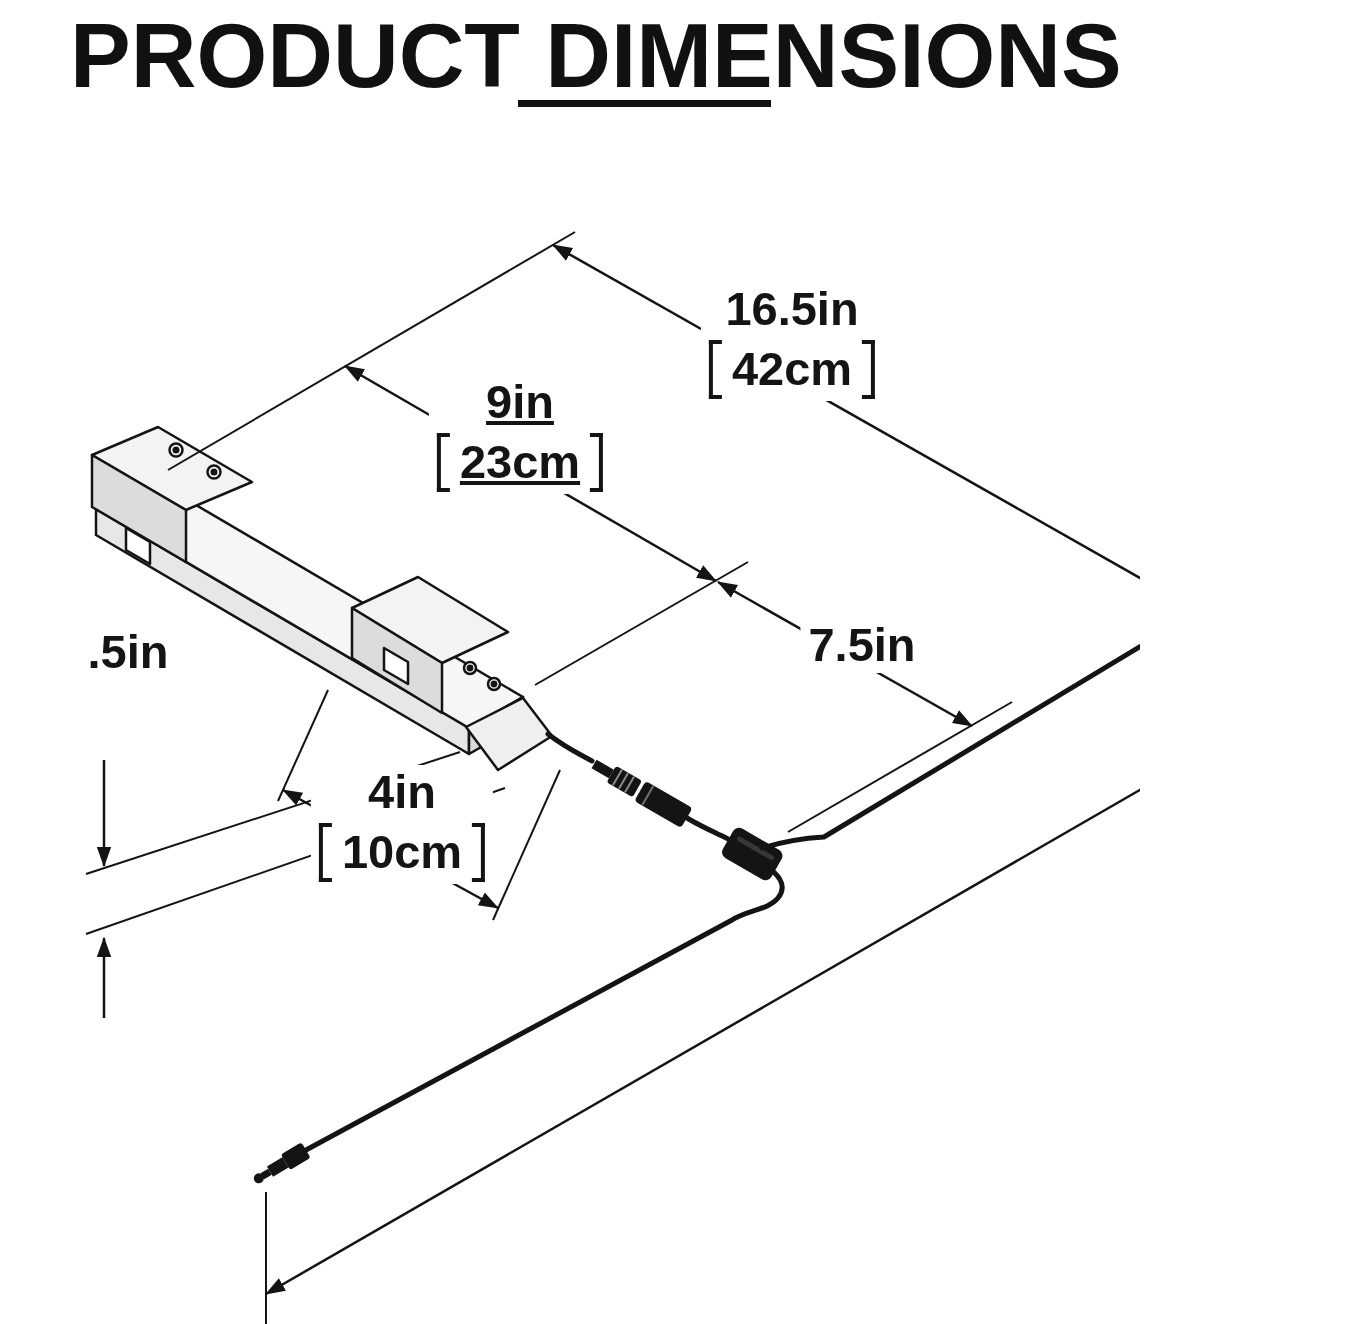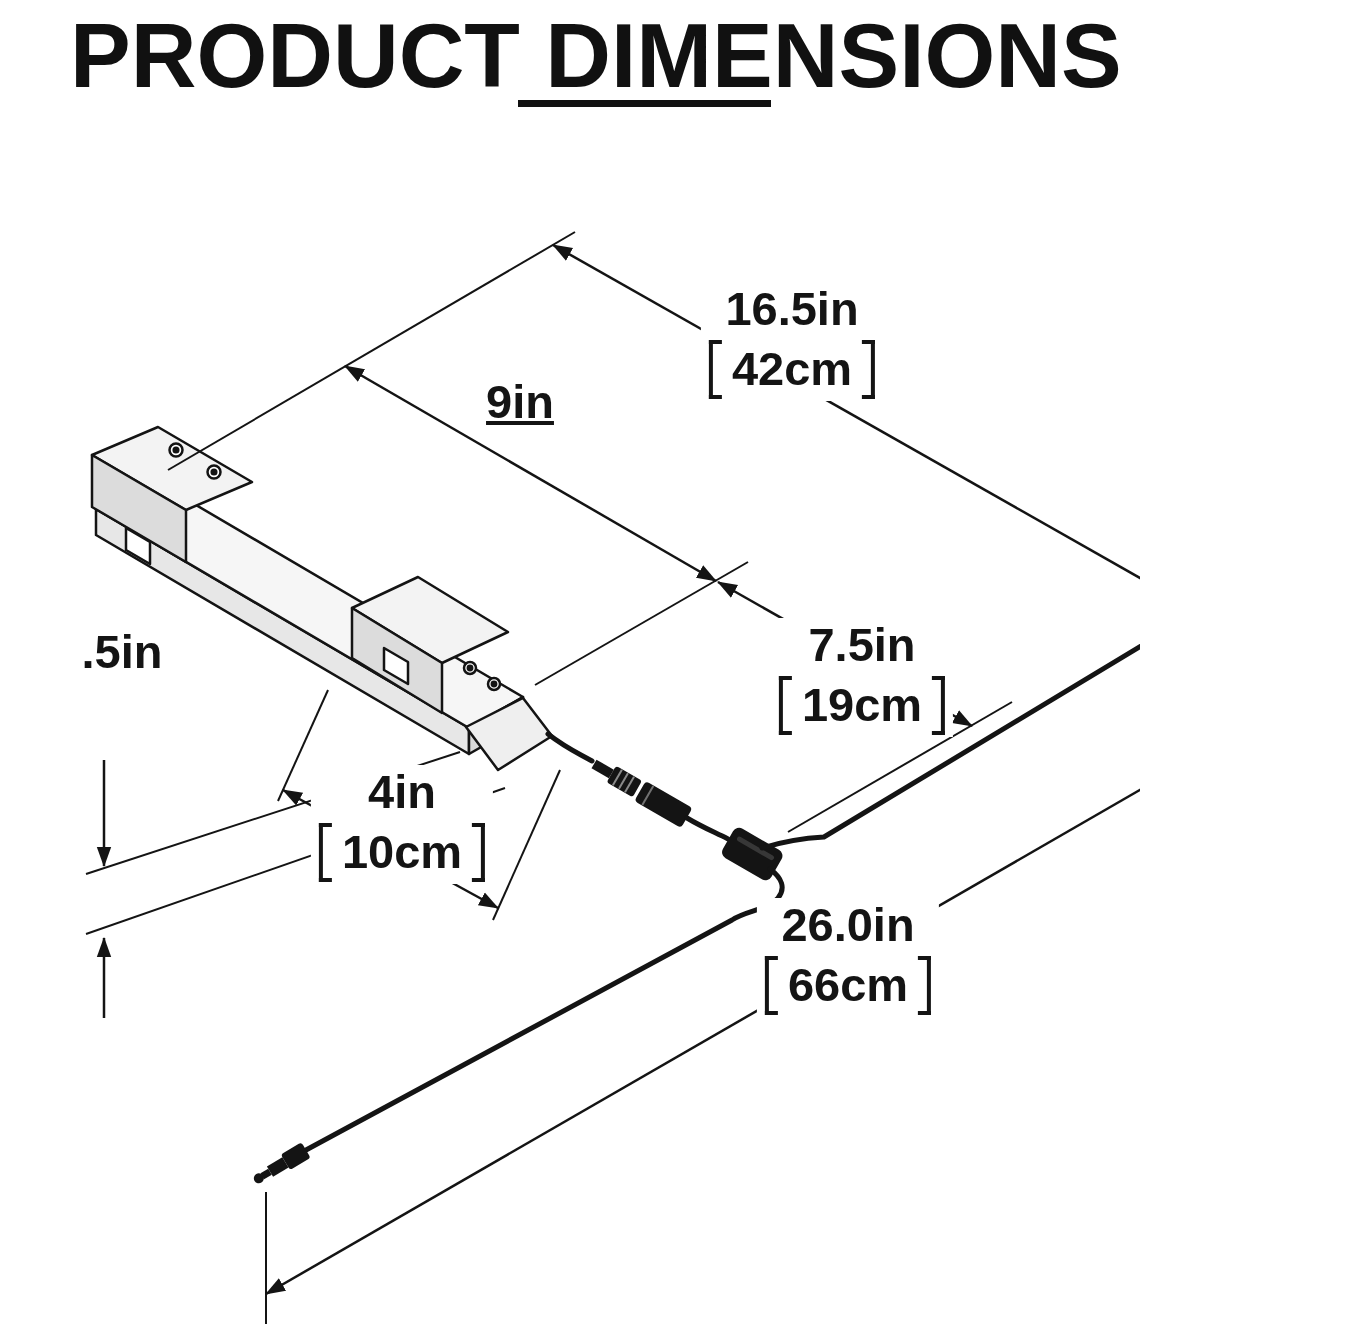--- a/index.html
+++ b/index.html
@@ -133,46 +133,38 @@
     <span class="dim-in">16.5in</span>
     <span class="cm-group">
       <span class="bracket bracket-l"></span>
       <span class="cm-text">42cm</span>
       <span class="bracket bracket-r"></span>
     </span>
   </div>
 
   <div class="dim-label" style="left:520px; top:375px;text-decoration:underline;">
     <span class="dim-in">9in</span>
+    <span class="cm-group">
+      <span class="bracket bracket-l"></span>
+      <span class="cm-text">23cm</span>
+      <span class="bracket bracket-r"></span>
+    </span>
   </div>
 
   <div class="dim-label" style="left:862px; top:578px;margin-top:40px;">
     <span class="dim-in">7.5in</span>
-    <span class="cm-group">
-      <span class="bracket bracket-l"></span>
-      <span class="cm-text">19cm</span>
-      <span class="bracket bracket-r"></span>
-    </span>
   </div>
 
-  <div class="dim-label" style="left:122px; top:625px;">
+  <div class="dim-label" style="left:128px; top:625px;">
     <span class="dim-in">.5in</span>
   </div>
 
   <div class="dim-label" style="left:402px; top:765px;">
     <span class="dim-in">4in</span>
     <span class="cm-group">
       <span class="bracket bracket-l"></span>
       <span class="cm-text">10cm</span>
       <span class="bracket bracket-r"></span>
     </span>
   </div>
 
-  <div class="dim-label" style="left:848px; top:898px;">
-    <span class="dim-in">26.0in</span>
-    <span class="cm-group">
-      <span class="bracket bracket-l"></span>
-      <span class="cm-text">66cm</span>
-      <span class="bracket bracket-r"></span>
-    </span>
-  </div>
 
 </div>
 
 </body></html>

